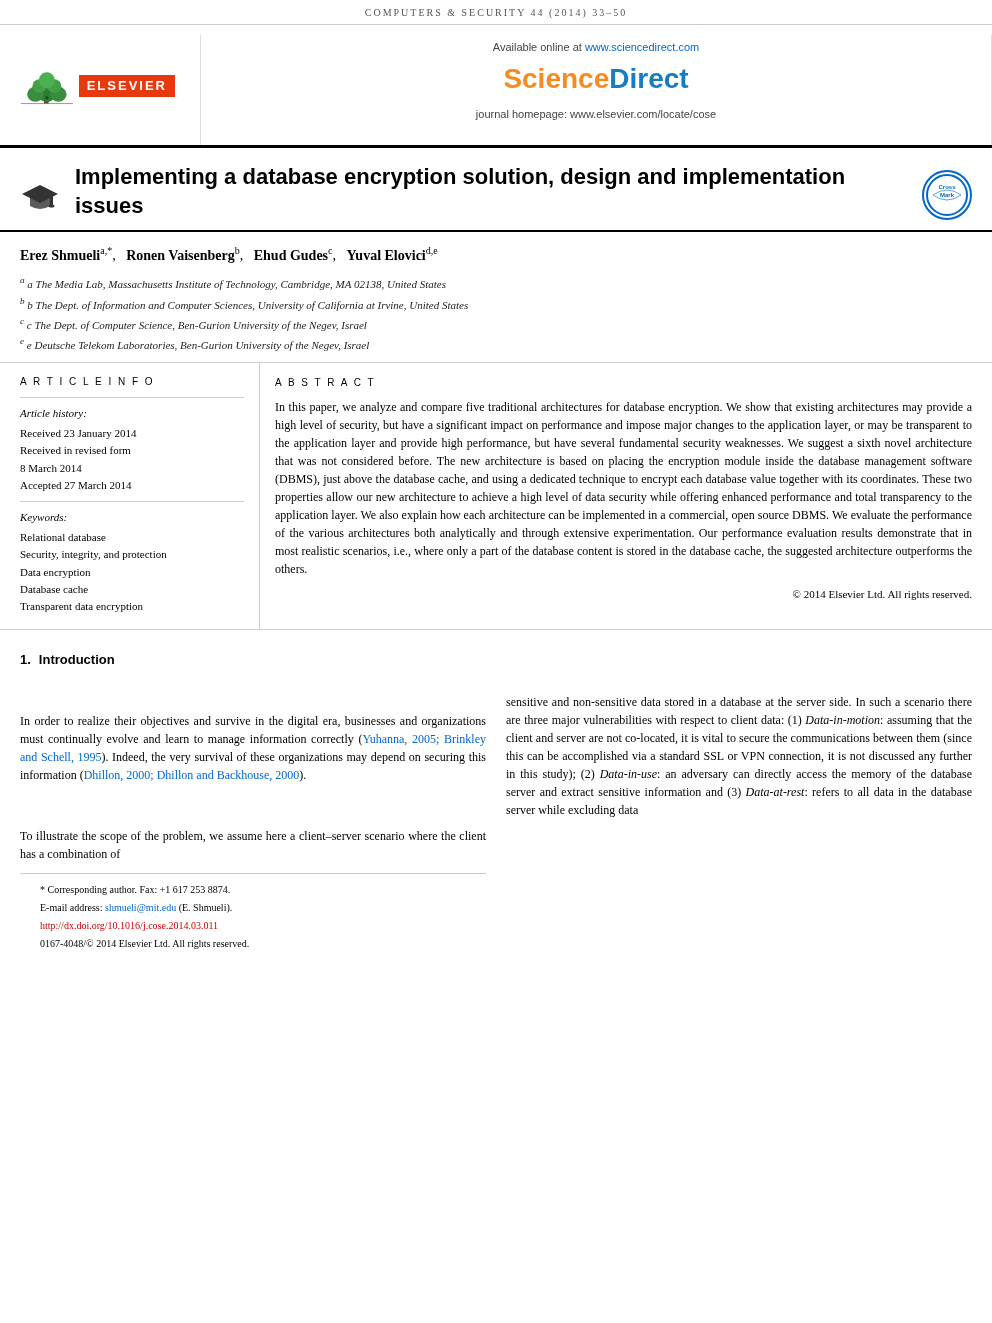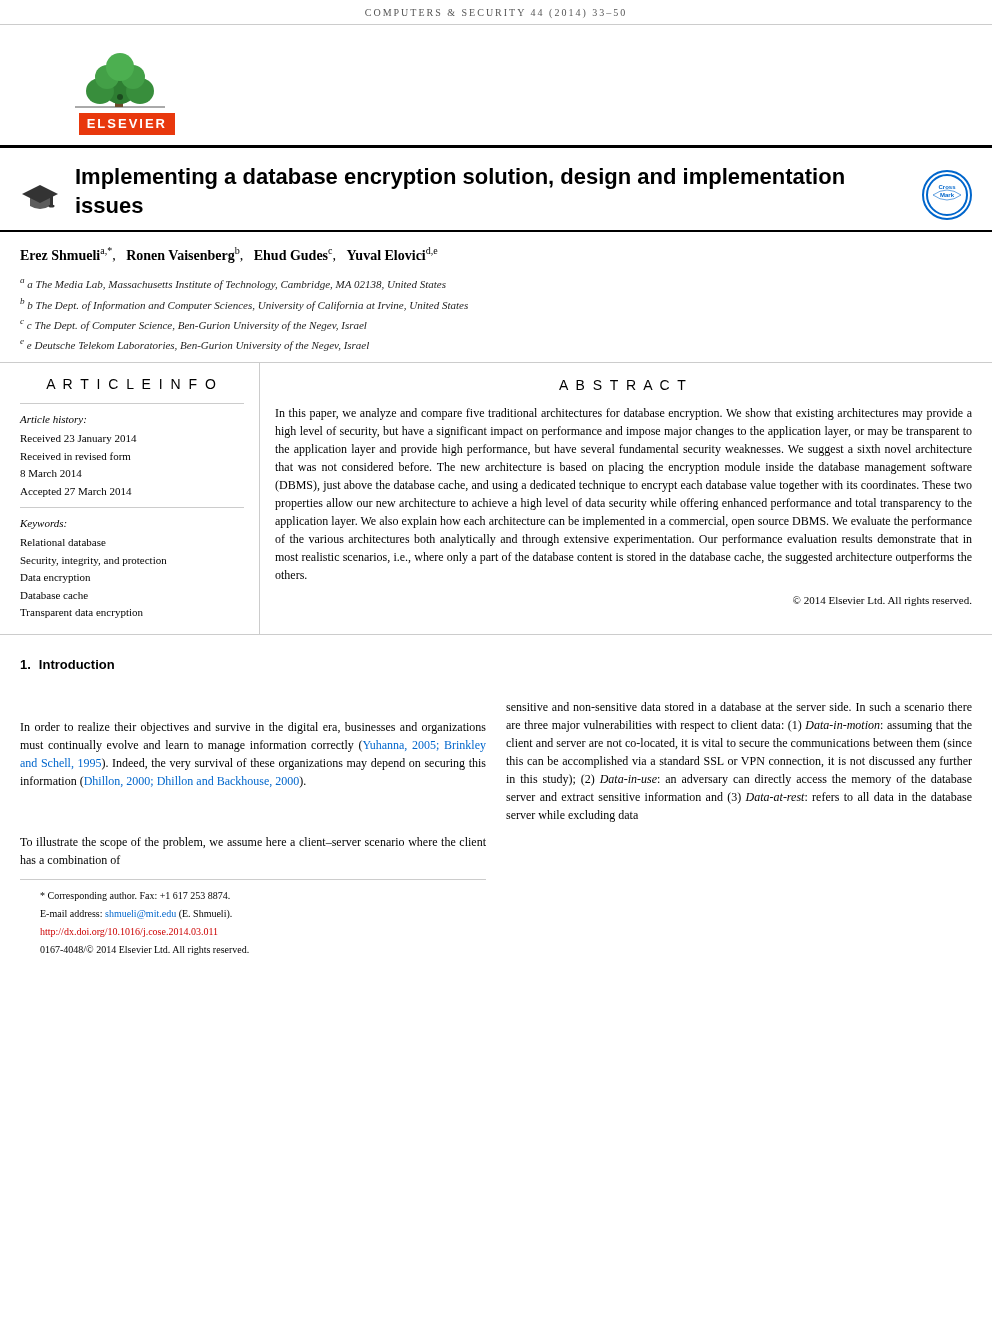--- a/index.html
+++ b/index.html
@@ -37,22 +37,21 @@
     }
     .header-left {
       width: 200px;
       padding: 0 15px 10px 15px;
       flex-shrink: 0;
     }
     .elsevier-logo {
       width: 160px;
       height: 100px;
       display: flex;
-      flex-direction: column;
-      align-items: flex-end;
+      align-items: center;
       justify-content: flex-end;
     }
     .elsevier-tree {
       width: 110px;
       height: 72px;
     }
     .elsevier-text {
       background: #e8380d;
       color: white;
       font-size: 13px;
@@ -192,26 +191,25 @@
       border-bottom: 1px solid #ccc;
     }
     .article-info-col {
       width: 240px;
       flex-shrink: 0;
       padding: 12px 15px 12px 0;
       border-right: 1px solid #ccc;
       font-size: 11px;
     }
     .col-header {
-      font-size: 14px;
+      font-size: 10px;
       letter-spacing: 2px;
       font-family: Arial, sans-serif;
       margin-bottom: 8px;
       color: #000;
-      text-align: center;
     }
     .divider-thin {
       border: none;
       border-top: 1px solid #ccc;
       margin: 8px 0;
     }
     .info-label {
       font-style: italic;
       margin-bottom: 4px;
     }
@@ -321,20 +319,33 @@
           <ellipse cx="42" cy="38" rx="12" ry="12" fill="#43a047"></ellipse>
           <ellipse cx="68" cy="38" rx="12" ry="12" fill="#43a047"></ellipse>
           <ellipse cx="55" cy="28" rx="14" ry="14" fill="#4caf50"></ellipse>
 
           <circle cx="55" cy="58" r="3" fill="#000" opacity="0.4"></circle>
         </svg>
         <div class="elsevier-text">ELSEVIER</div>
       </div>
     </div>
 
+    <div class="header-center">
+      <div class="available-text">
+        <span>Available online at</span>
+        <a href="#" style="color:#0066cc;">www.sciencedirect.com</a>
+      </div>
+      <div class="sciencedirect-logo">
+        <span class="science" style="color:#f68b1f;">Science</span><span class="direct" style="color:#1b7bbf;">Direct</span>
+      </div>
+      <div class="journal-homepage">
+        <span>journal homepage:</span>
+        <a href="#" style="color:#444;">www.elsevier.com/locate/cose</a>
+      </div>
+    </div>
 
   </div>
 
   <div class="article-header">
     <div class="article-icon">
       
       <svg width="40" height="35" viewBox="0 0 40 35">
         <polygon points="20,5 38,14 20,23 2,14" fill="#333"></polygon>
         <rect x="30" y="14" width="3" height="12" fill="#333"></rect>
         <ellipse cx="31.5" cy="26" rx="3" ry="1.5" fill="#333"></ellipse>

